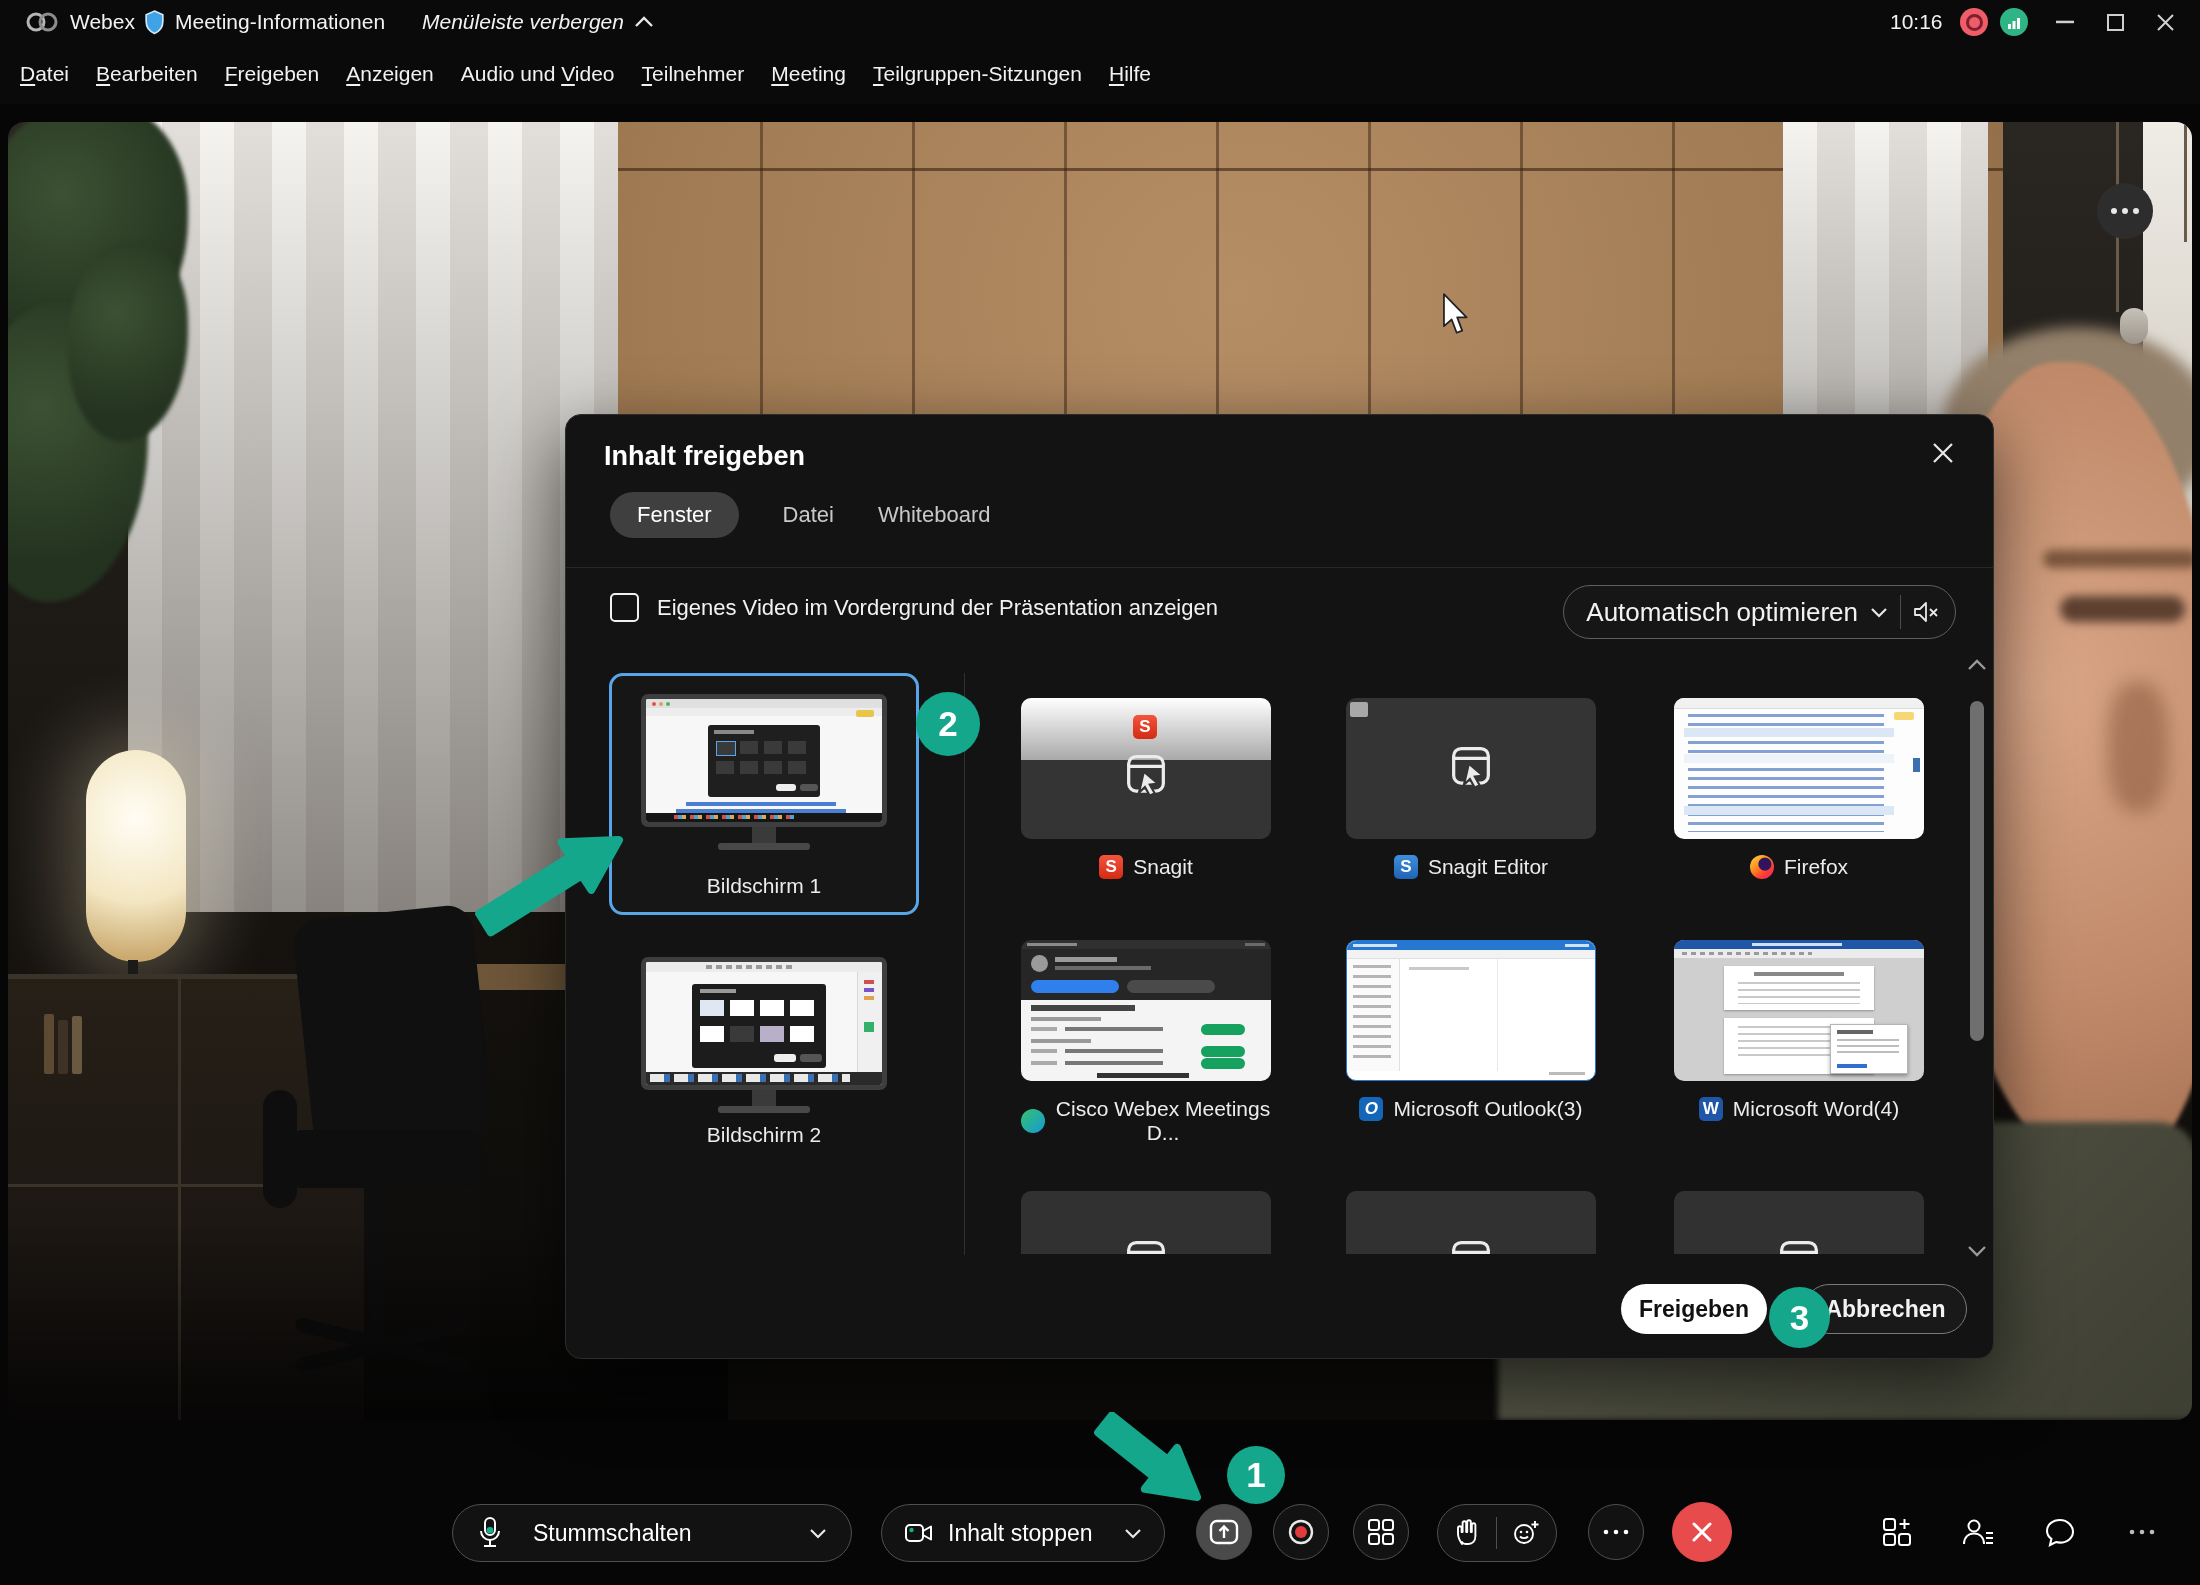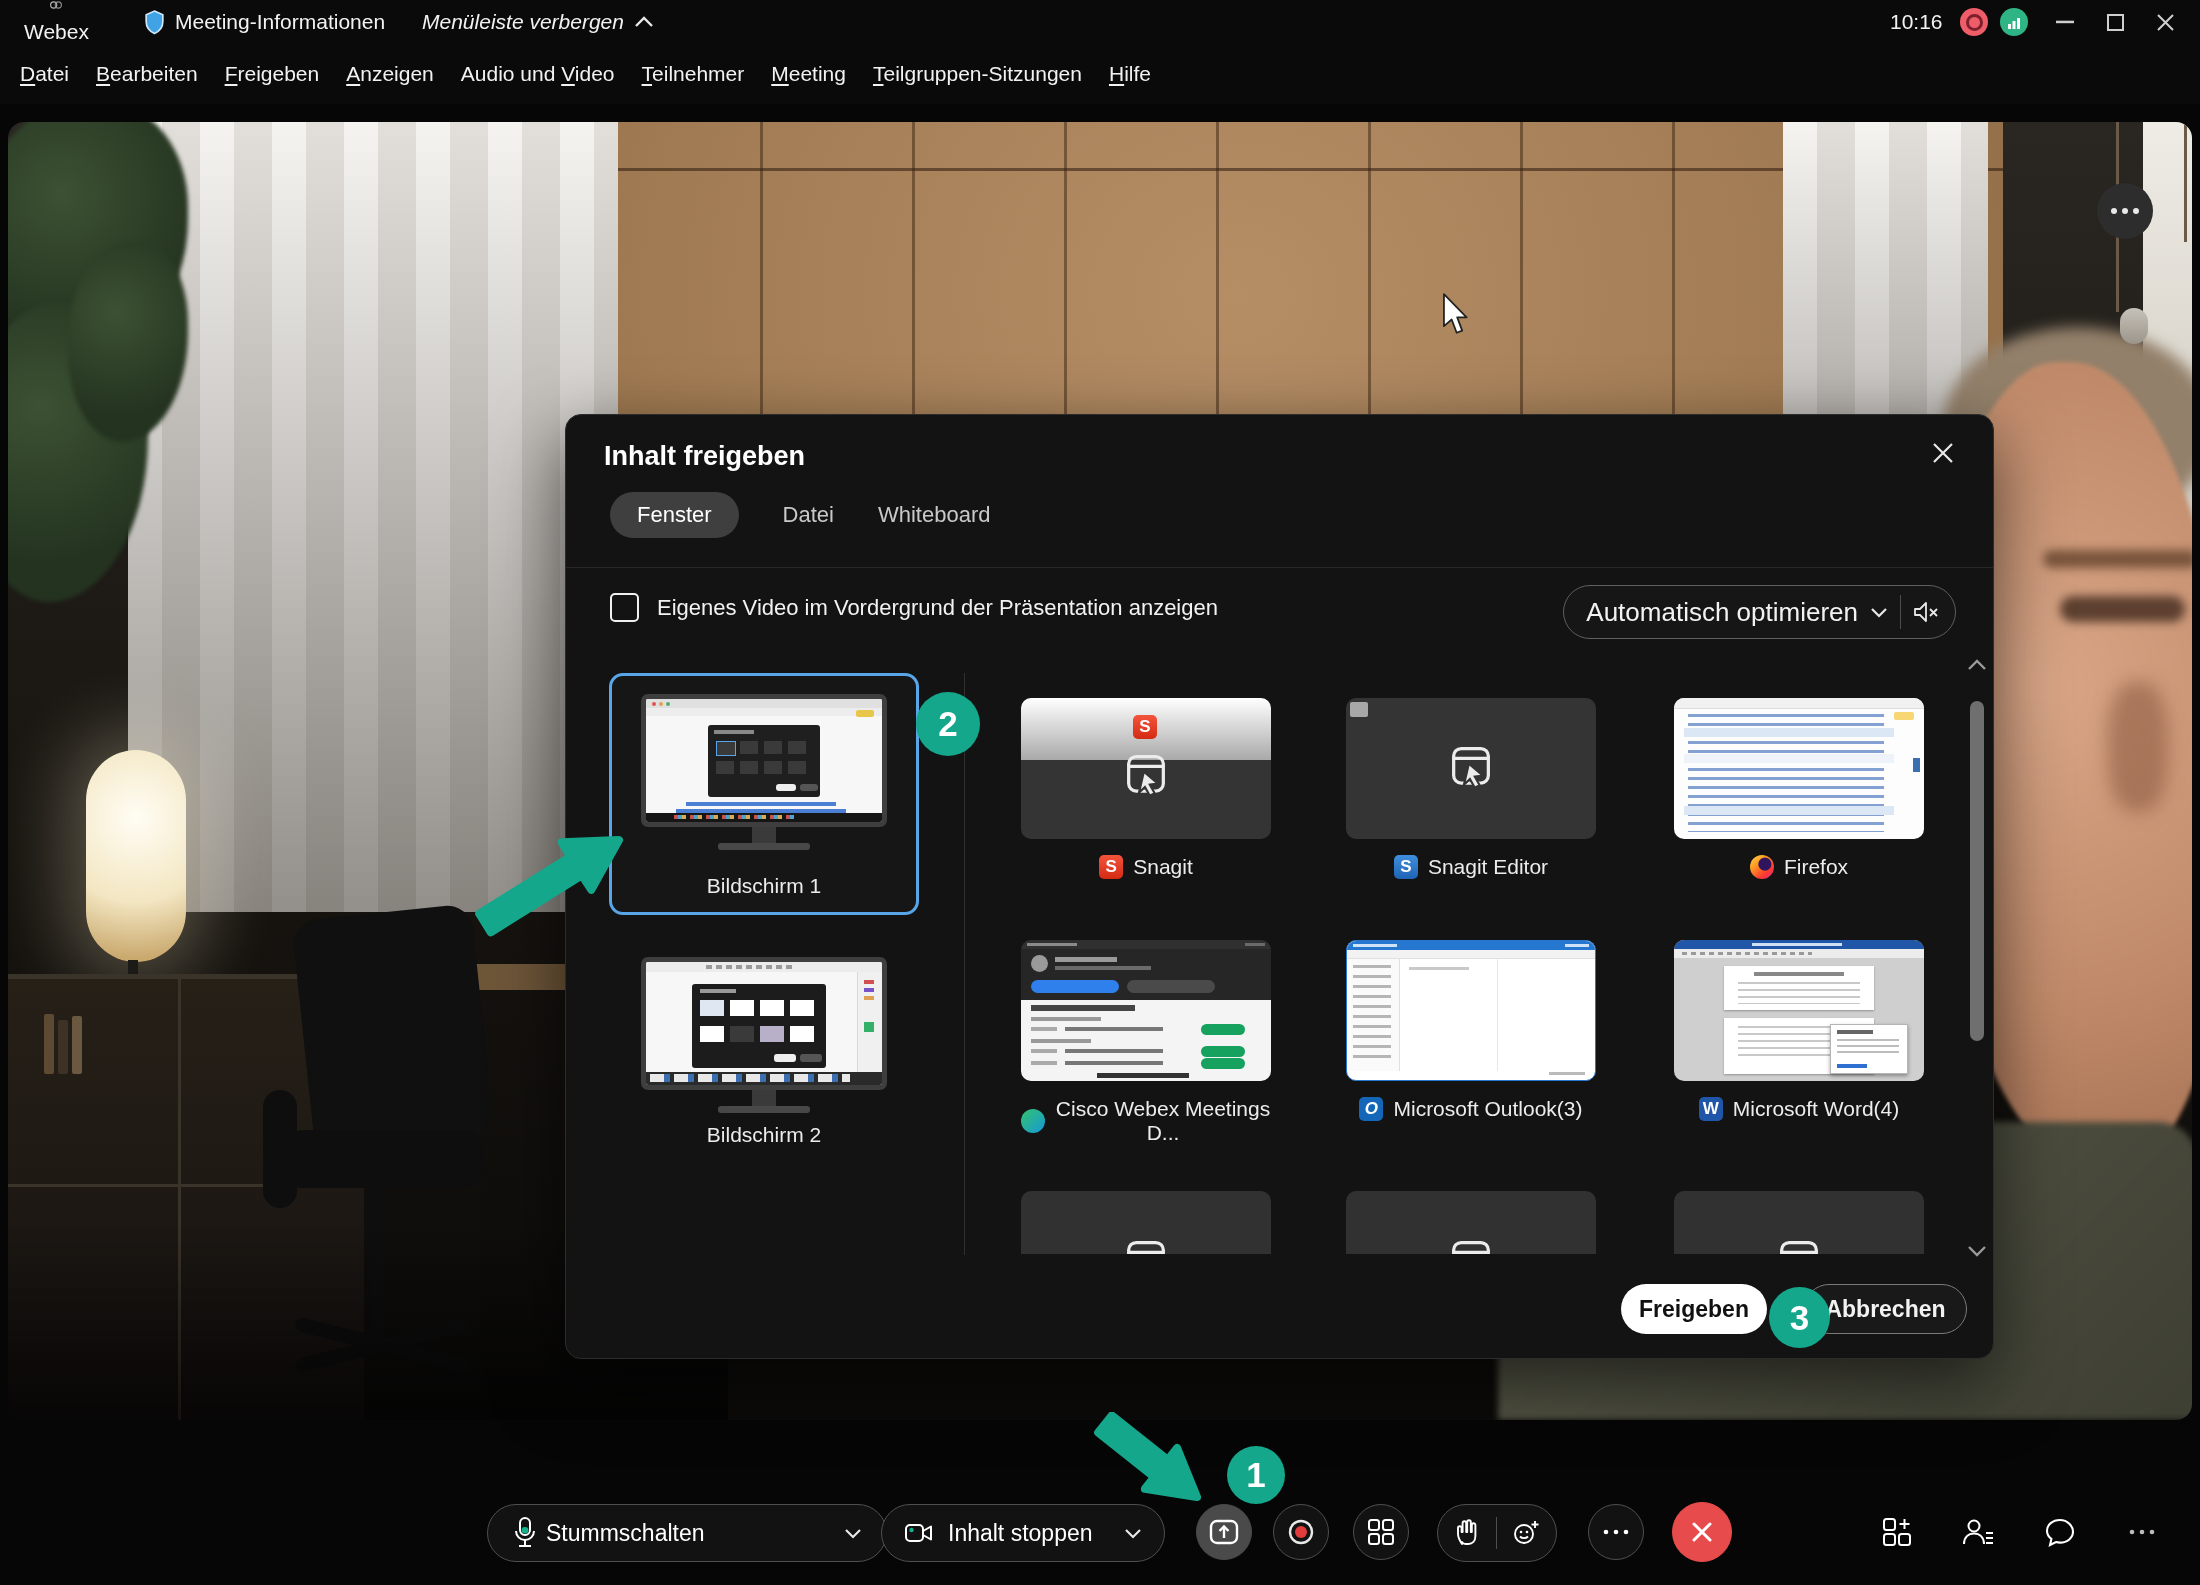--- a/index.html
+++ b/index.html
@@ -108,21 +108,21 @@
   .circbtn{position:absolute;top:1504px;width:56px;height:56px;border-radius:50%;border:1.5px solid #4f4f4f;background:#121212;
            display:flex;align-items:center;justify-content:center;box-sizing:border-box;}
   .nocirc{border:none;background:transparent;}
 </style>
 </head>
 <body>
 
 <div id="stage">
 
   <div id="titlebar">
-    <div class="tb-item" style="left:24px;flex-direction:column;">
+    <div class="tb-item" style="left:24px;">
       <svg width="36" height="26" viewBox="0 0 36 26">
         <circle cx="12" cy="13" r="8" fill="none" stroke="#b5b5b5" stroke-width="3"></circle>
         <circle cx="24" cy="13" r="8" fill="none" stroke="#8d8d8d" stroke-width="3"></circle>
       </svg>
       <span class="txt">Webex</span>
     </div>
     <div class="tb-item" style="left:144px;">
       <svg width="21" height="25" viewBox="0 0 20 24">
         <path d="M10 1 L18 4.5 V11 c0 6 -3.5 9.5 -8 11.5 C5.5 20.5 2 17 2 11 V4.5 Z" fill="#3fa3e6" stroke="#cfe8fa" stroke-width="1.6"></path>
       </svg>
@@ -530,21 +530,21 @@
   </svg>
   <div class="badge" style="left:916px;top:692px;width:64px;height:64px;">2</div>
 
   <svg class="arrow-svg" style="left:1090px;top:1412px;" width="125" height="98">
     <polygon points="21.8,3.4 77.8,47.8 87.1,36.0 107,85 54.9,76.8 64.2,65.0 8.2,20.6" fill="#14a78c" stroke="#14a78c" stroke-width="8" stroke-linejoin="round"></polygon>
   </svg>
   <div class="badge" style="left:1227px;top:1446px;width:58px;height:58px;">1</div>
   <div class="badge" style="left:1769px;top:1287px;width:61px;height:61px;">3</div>
 
   <div>
-    <div class="pillbtn" style="left:487px;width:400px;padding:8px 24px;gap:8px;">
+    <div class="pillbtn" style="left:452px;width:400px;padding:8px 24px;gap:30px;">
       <svg width="26" height="34" viewBox="0 0 26 34">
         <rect x="8" y="2" width="10" height="17" rx="5" fill="none" stroke="#fff" stroke-width="2"></rect>
         <rect x="9.6" y="11" width="6.8" height="6.5" rx="3.2" fill="#17b08c"></rect>
         <path d="M4 15 a9 9 0 0 0 18 0" fill="none" stroke="#fff" stroke-width="2"></path>
         <line x1="13" y1="24" x2="13" y2="29" stroke="#fff" stroke-width="2"></line>
         <line x1="7" y1="30" x2="19" y2="30" stroke="#fff" stroke-width="2"></line>
       </svg>
       <span class="plabel">Stummschalten</span>
       <svg style="margin-left:auto;" width="18" height="11" viewBox="0 0 18 11">
         <polyline points="2,2 9,9 16,2" fill="none" stroke="#e8e8e8" stroke-width="2.2"></polyline>

